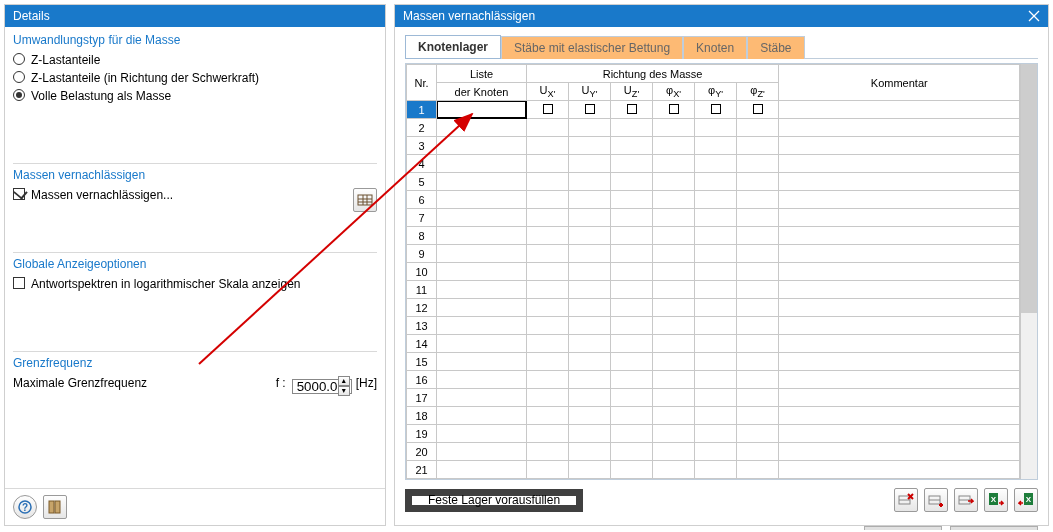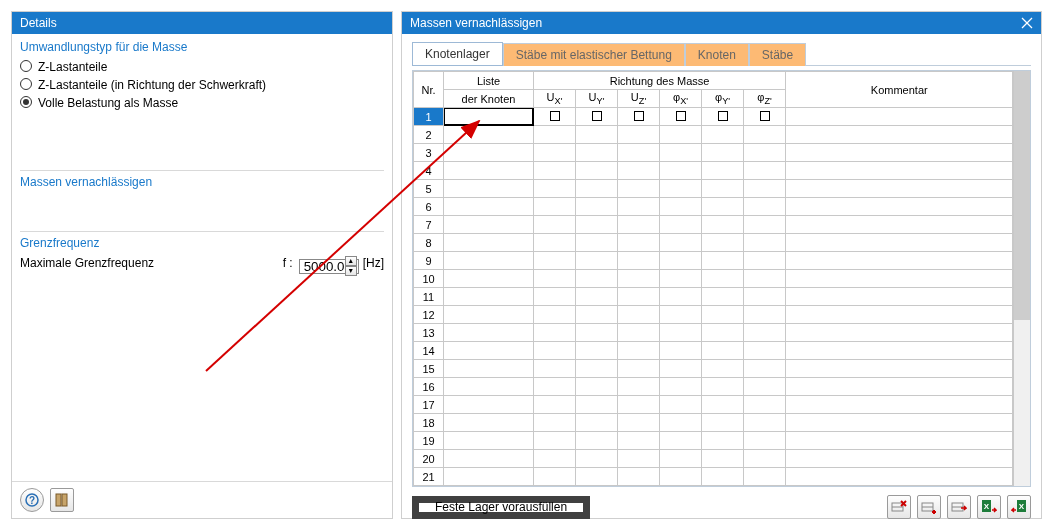--- a/index.html
+++ b/index.html
@@ -1,17 +1,17 @@
 <!DOCTYPE html>
 <html><head>
 <meta charset="utf-8">
 <style>
   html,body{margin:0;padding:0;font-family:"Segoe UI",Tahoma,Arial,sans-serif;font-size:12px;color:#000;background:#fff}
   *{box-sizing:border-box}
-  .app{display:flex;gap:8px;padding:11px;width:1053px;height:530px;position:relative}
+  .app{display:flex;gap:8px;padding:4px;width:1053px;height:530px;position:relative}
   .panel-left{width:382px;border:1px solid #cfcfcf;display:flex;flex-direction:column}
   .panel-right{flex:1;border:1px solid #cfcfcf;display:flex;flex-direction:column}
   .title-bar{background:#1979ca;color:#fff;height:22px;display:flex;align-items:center;padding:0 8px;font-size:12px}
   .title-bar .spacer{flex:1}
   .title-bar .close{width:28px;height:22px;display:flex;align-items:center;justify-content:center;margin-right:-8px}
   .left-body{padding:6px 8px;display:flex;flex-direction:column;gap:6px;flex:1}
   .group{border-top:1px solid #d9d9d9;padding-top:4px}
   .group:first-child{border-top:none;padding-top:0}
   .group-title{color:#1979ca;margin-bottom:6px}
   .row{display:flex;align-items:flex-start;gap:6px;margin:4px 0}
@@ -21,21 +21,21 @@
   .check.sel::after{content:"";position:absolute;top:-2px;left:1px;width:9px;height:9px;border-right:2px solid #333;border-bottom:2px solid #333;transform:rotate(40deg) scaleY(.85)}
   .flex1{flex:1}
   .icon-btn{width:24px;height:24px;border:1px solid #9a9a9a;background:linear-gradient(#fefefe,#e6e6e6);display:flex;align-items:center;justify-content:center;border-radius:2px}
   .num-input{width:60px;height:15px;border:1px solid #888;text-align:right;padding:0 14px 0 4px;position:relative;background:#fff}
   .spin{display:inline-flex;flex-direction:column;margin-left:-14px;z-index:1}
   .spin div{width:12px;height:10px;border:1px solid #888;background:linear-gradient(#fff,#e6e6e6);font-size:8px;line-height:7px;text-align:center}
   .left-footer{border-top:1px solid #d9d9d9;padding:6px 8px;display:flex;gap:6px}
   .right-body{flex:1;display:flex;flex-direction:column;padding:8px 10px 6px}
   .tabs{display:flex;border-bottom:1px solid #bfcddb;height:24px;align-items:flex-end}
   .tab{padding:4px 12px;border:1px solid #bfcddb;border-bottom:none;background:#fff;color:#333;margin-right:0;position:relative;top:1px}
-  .tab.active{border-bottom:1px solid #fff;font-weight:400;border-color:#9db9d6}
+  .tab.active{border-bottom:1px solid #fff;font-weight:700;border-color:#9db9d6}
   .tab:not(.active){background:#fdba74;color:#666}
   .table-wrap{flex:1;border:1px solid #bfcddb;margin-top:4px;overflow:hidden;display:flex}
   table{border-collapse:collapse;width:100%;table-layout:fixed}
   th,td{border:1px solid #c8c8c8;height:18px;padding:0;text-align:center;font-weight:400;font-size:11px;background:#fff}
   th{background:#fff}
   th.group-h{border-bottom:none}
   .rownum{background:#fff;width:30px}
   .rownum.sel{background:#1979ca;color:#fff}
   td.sel-cell{outline:1px solid #000;outline-offset:-1px;box-shadow:inset 0 0 0 1px #000}
   .cb-cell{display:inline-block;width:10px;height:10px;border:1px solid #000}
@@ -70,21 +70,45 @@
             <span>Z-Lastanteile (in Richtung der Schwerkraft)</span>
           </label>
         <label class="row">
             <span class="radio sel"></span>
             <span>Volle Belastung als Masse</span>
           </label>
         <div style="height:50px"></div>
       </div>
       <div class="group">
         <div class="group-title">Massen vernachlässigen</div>
+        <div class="row">
+          <label class="row" style="margin:0">
+              <span class="check sel"></span>
+              <span>Massen vernachlässigen...</span>
+            </label>
+          <span class="flex1"></span>
+          <span class="icon-btn">
+            <svg class="sq-icon" viewBox="0 0 16 16">
+              <rect x="1" y="3" width="14" height="10" fill="none" stroke="#6a5030"></rect>
+              <line x1="1" y1="7" x2="15" y2="7" stroke="#6a5030"></line>
+              <line x1="1" y1="10" x2="15" y2="10" stroke="#6a5030"></line>
+              <line x1="6" y1="3" x2="6" y2="13" stroke="#6a5030"></line>
+              <line x1="10" y1="3" x2="10" y2="13" stroke="#6a5030"></line>
+            </svg>
+          </span>
+        </div>
         <div style="height:30px"></div>
+      </div>
+      <div class="group">
+        <div class="group-title">Globale Anzeigeoptionen</div>
+        <label class="row">
+            <span class="check"></span>
+            <span>Antwortspektren in logarithmischer Skala anzeigen</span>
+          </label>
+        <div style="height:50px"></div>
       </div>
       <div class="group">
         <div class="group-title">Grenzfrequenz</div>
         <div class="row">
           <span>Maximale Grenzfrequenz</span>
           <span class="flex1"></span>
           <span>f :</span>
           <span style="position:relative;display:flex;align-items:center">
             <input class="num-input" value="5000.0" style="">
             <span class="spin">

